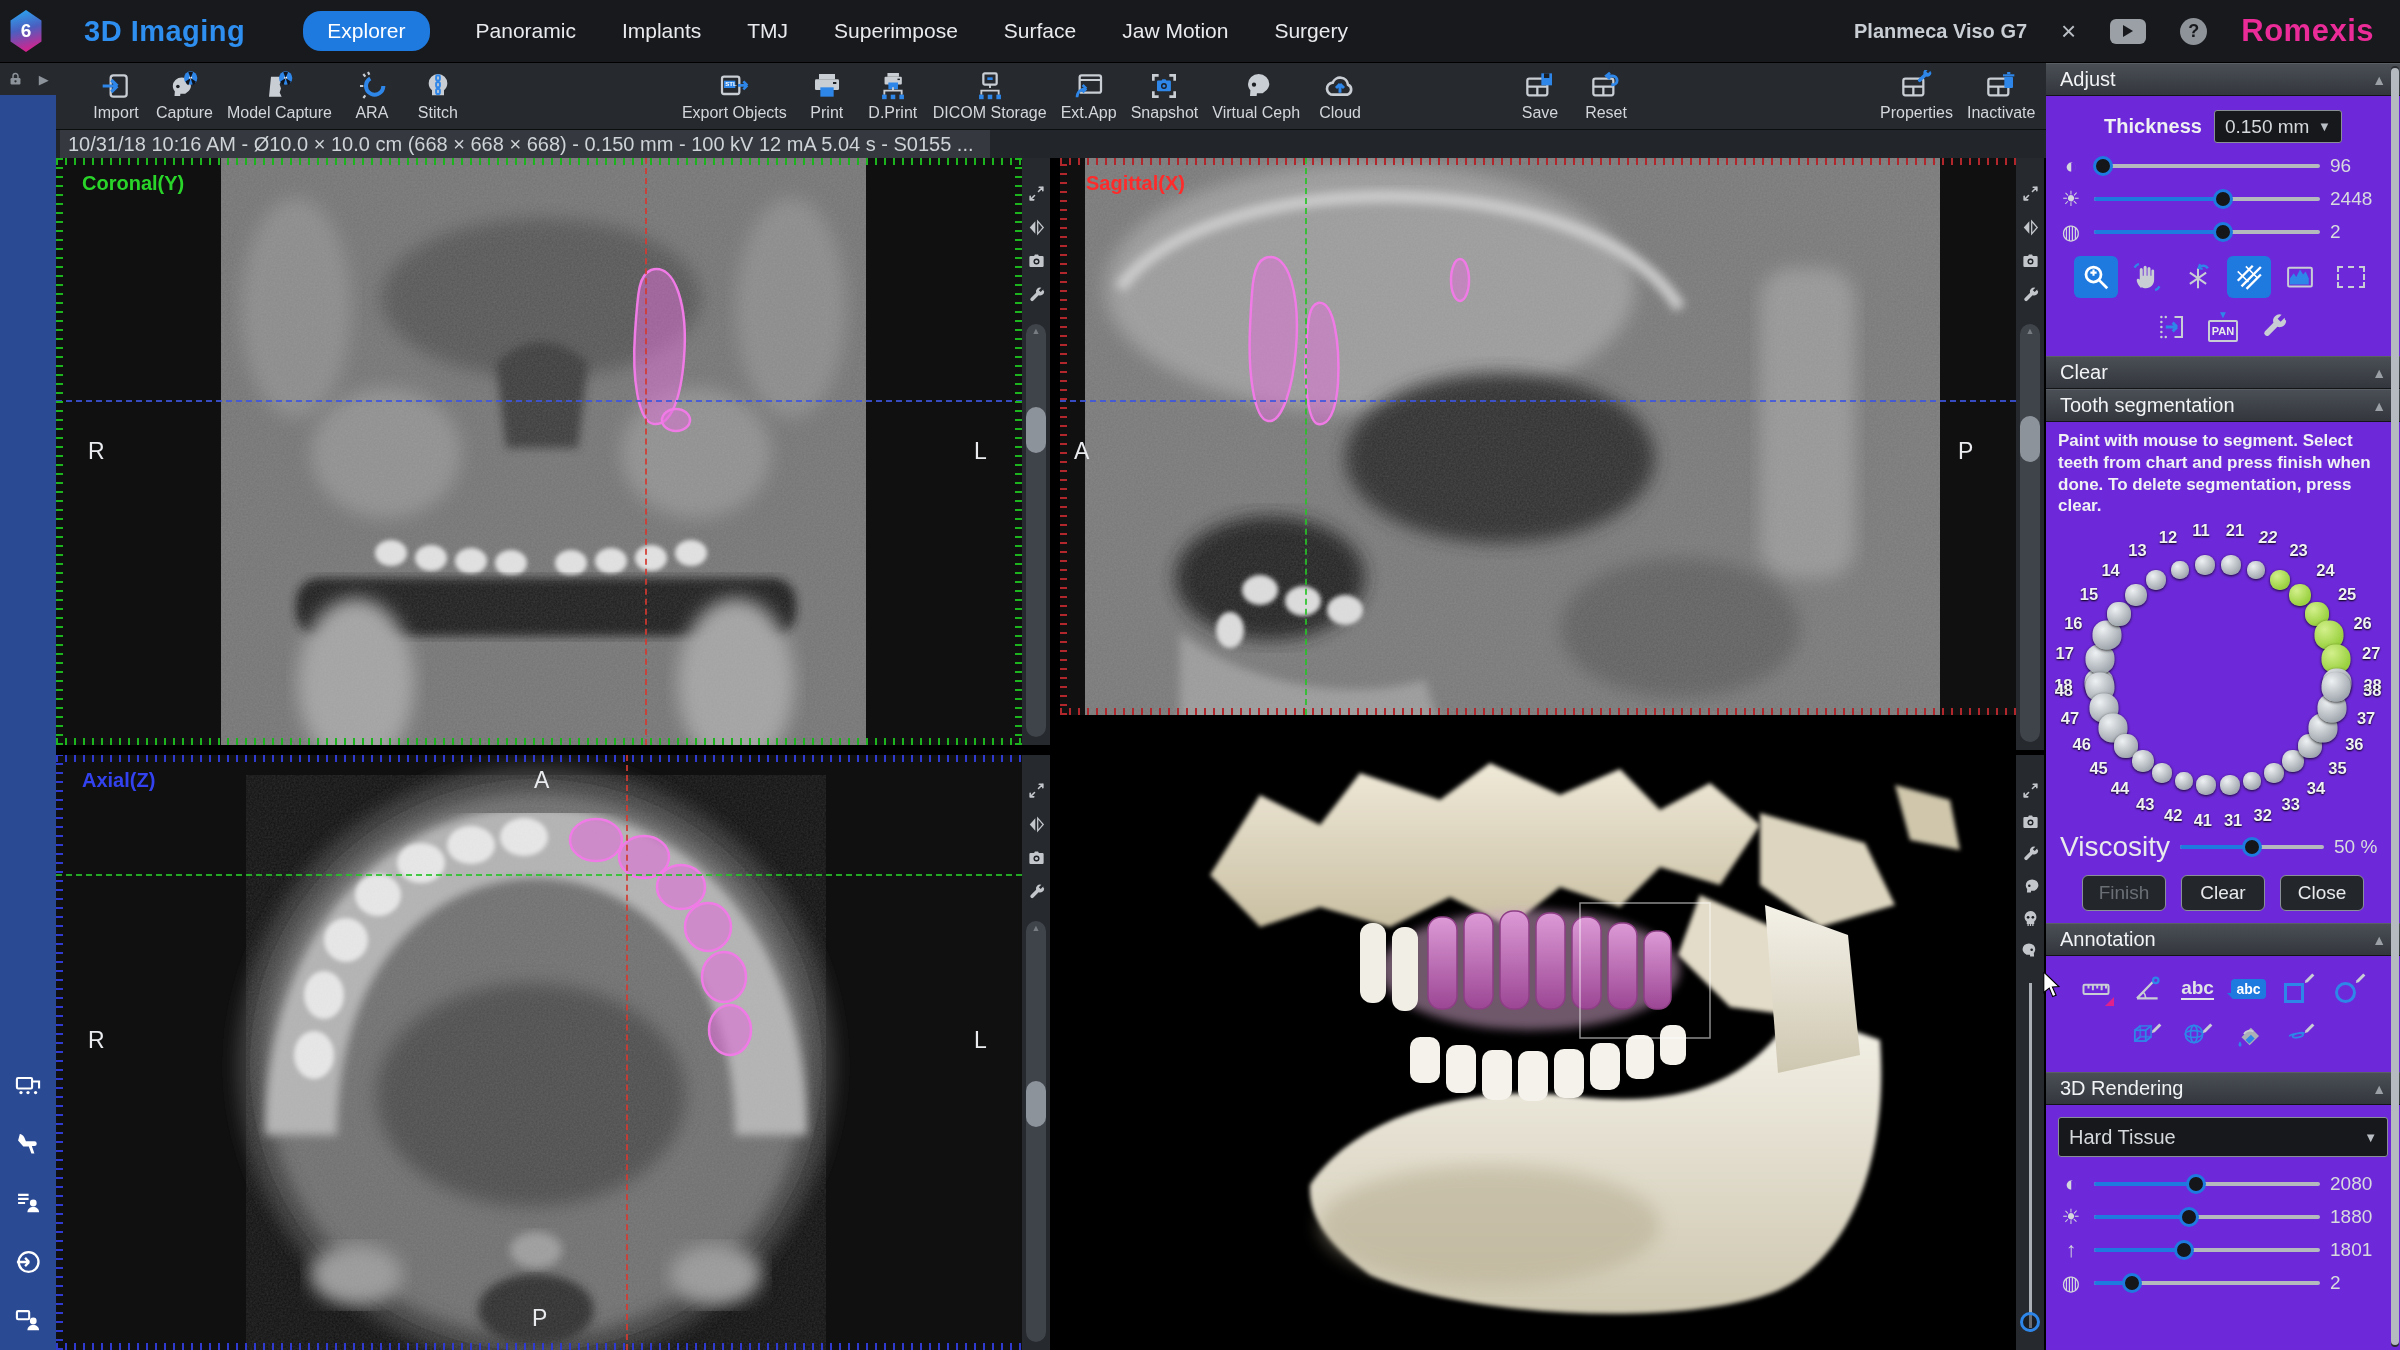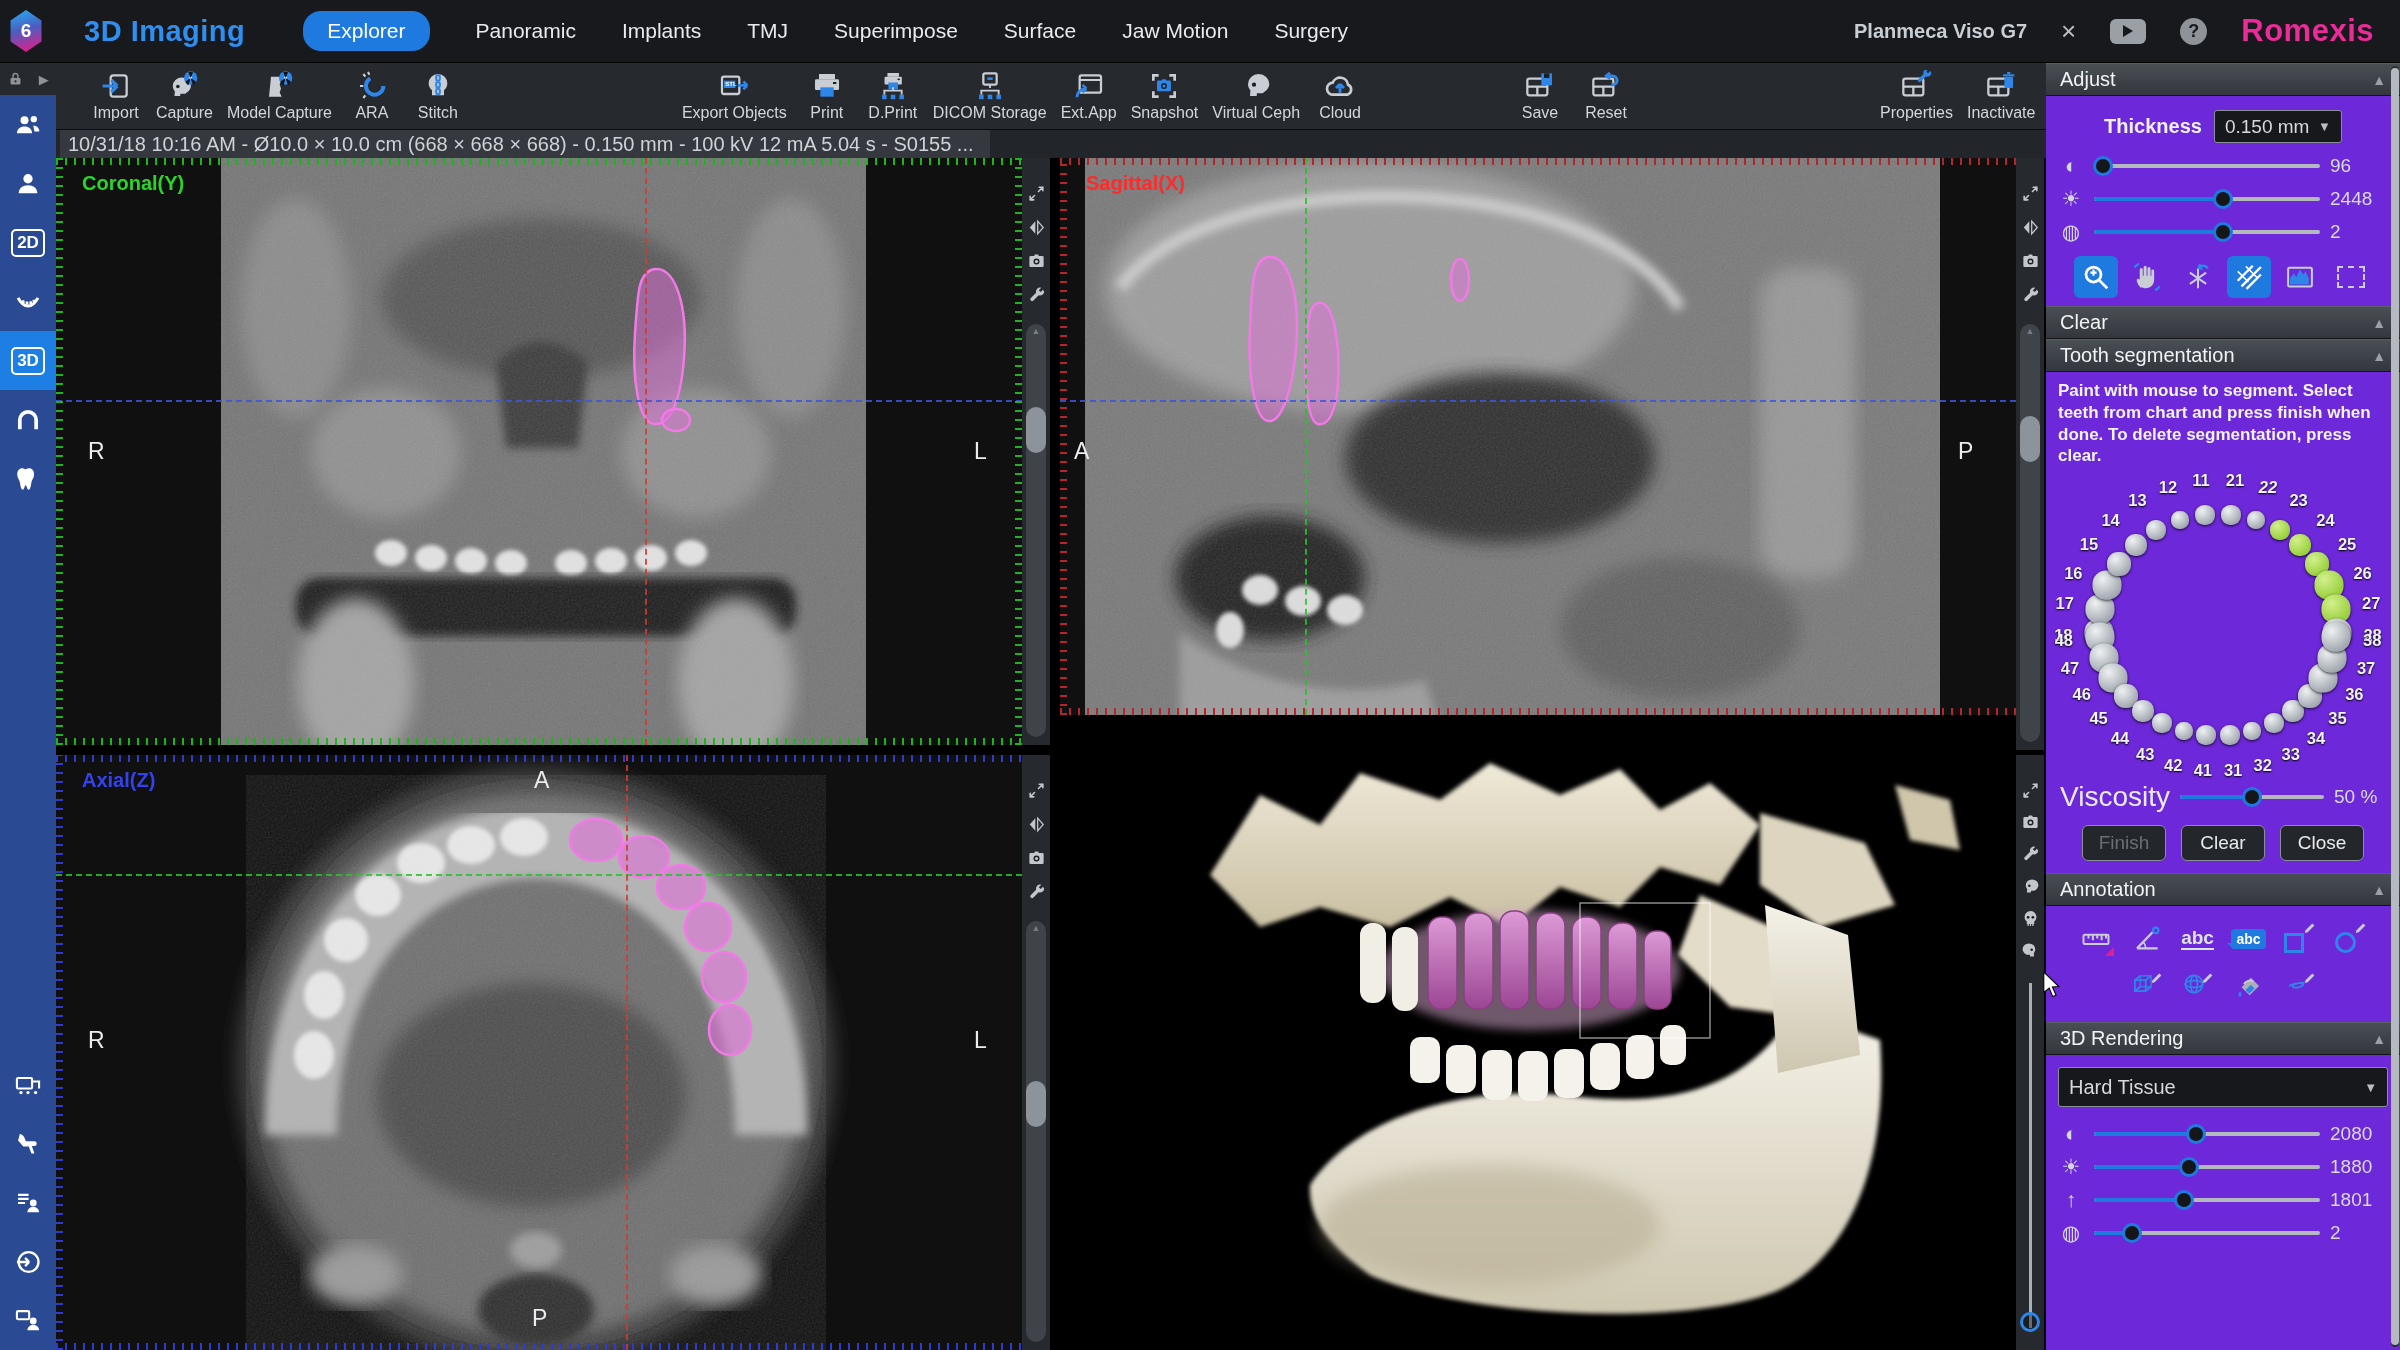--- a/index.html
+++ b/index.html
@@ -495,53 +495,20 @@
   </div>
 </header>
 
 <aside id="leftbar">
   <div id="lockrow">
     <svg width="17" height="17">
         <use href="#s-lock"></use>
       </svg>
     <span style="font-size:13px">▶</span>
   </div>
-  <div id="sb-top">
-      <div class="sbi">
-        <svg>
-          <use href="#s-patients"></use>
-        </svg>
-      </div>
-      <div class="sbi">
-        <svg>
-          <use href="#s-patient"></use>
-        </svg>
-      </div>
-      <div class="sbi">
-        <span class="glyph">2D</span>
-      </div>
-      <div class="sbi">
-        <svg>
-          <use href="#s-smile"></use>
-        </svg>
-      </div>
-      <div class="sbi active">
-        <span class="glyph">3D</span>
-      </div>
-      <div class="sbi">
-        <svg>
-          <use href="#s-arch"></use>
-        </svg>
-      </div>
-      <div class="sbi">
-        <svg>
-          <use href="#s-tooth2"></use>
-        </svg>
-      </div>
-    </div>
   <div id="sb-spacer"></div>
   <div id="sb-bottom">
       <div class="sbi">
         <svg>
           <use href="#s-device"></use>
         </svg>
       </div>
       <div class="sbi">
         <svg>
           <use href="#s-chair"></use>
@@ -973,20 +940,35 @@
           <use href="#i-slices"></use>
         </svg>
       </div>
     <div class="ibtn">
         <svg>
           <use href="#i-histogram"></use>
         </svg>
       </div>
     <div class="ibtn">
         <div class="dashrect"></div>
+      </div>
+  </div>
+  <div class="irow" style="margin-top:0">
+    <div class="ibtn">
+        <svg>
+          <use href="#i-dots-arrow"></use>
+        </svg>
+      </div>
+    <div class="ibtn">
+        <div class="panbox">PAN</div>
+      </div>
+    <div class="ibtn">
+        <svg>
+          <use href="#i-wrench"></use>
+        </svg>
       </div>
   </div>
 
   <div class="sec-h">
     <span>Clear</span>
       <span class="tri">▲</span>
   </div>
 
   <div class="sec-h">
     <span>Tooth segmentation</span>

